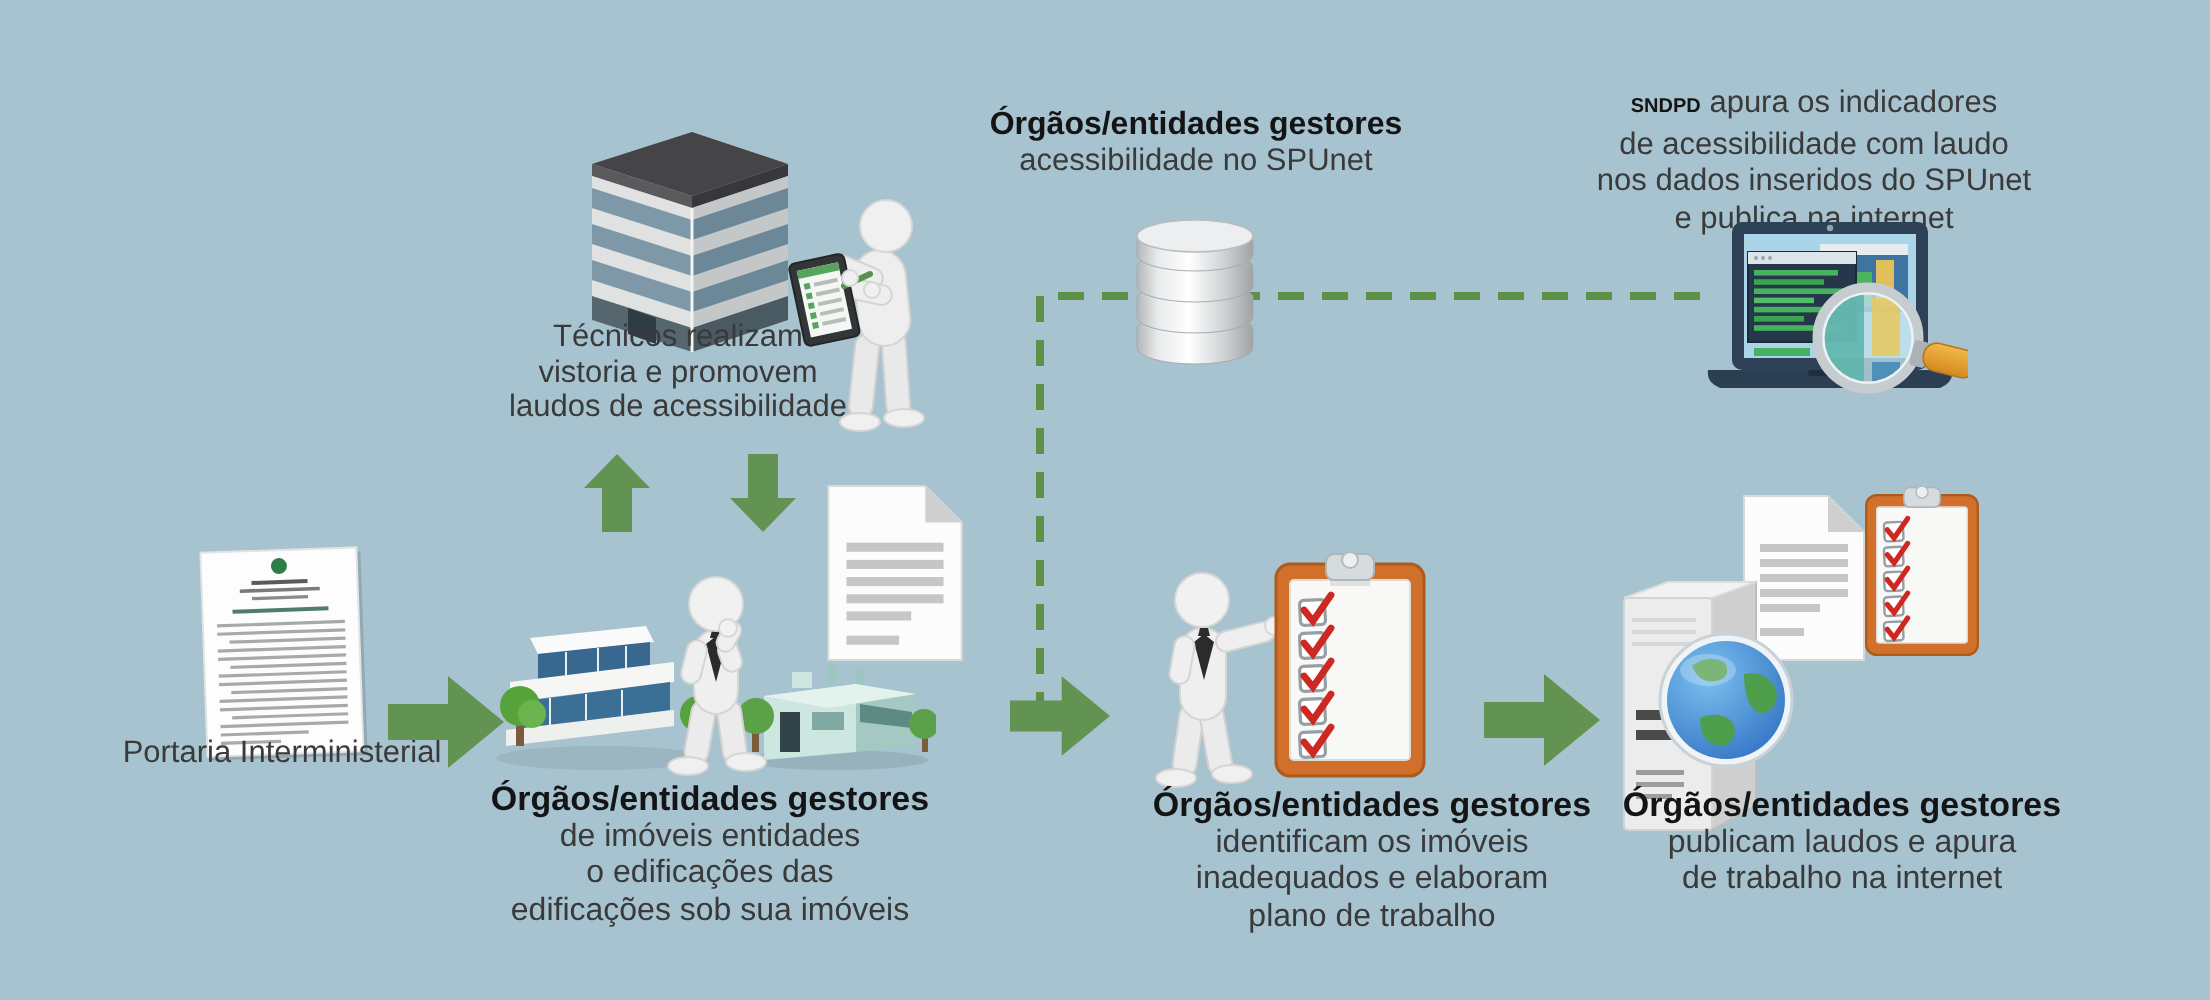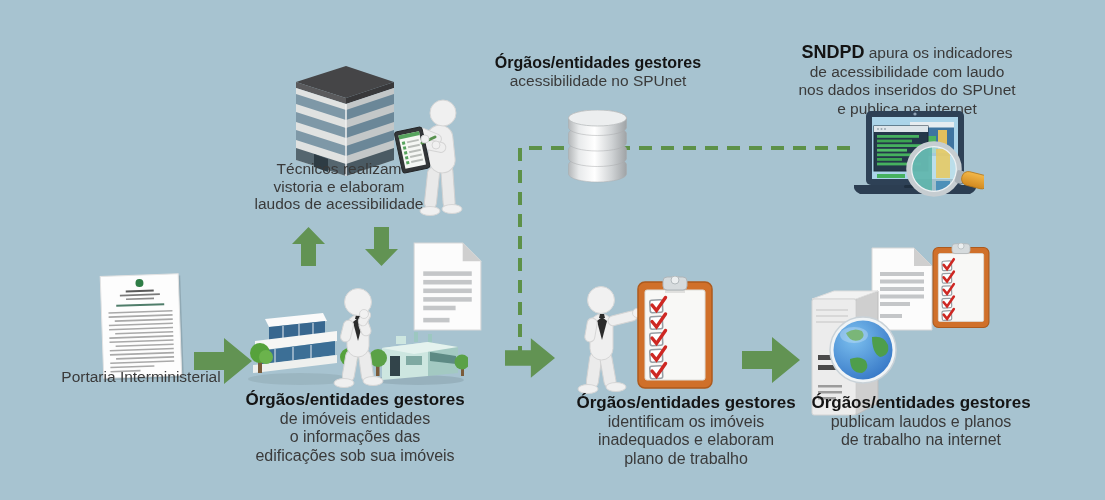--- a/index.html
+++ b/index.html
@@ -65,21 +65,21 @@
       <rect x="11.5" y="63" width="3" height="3" fill="#57a45e"></rect>
         <rect x="16.5" y="63.5" width="12" height="2" fill="#b9bdb9"></rect>
     </g>
     <line x1="30" y1="46" x2="43" y2="40" stroke="#58924f" stroke-width="3" stroke-linecap="round"></line>
     <circle cx="33" cy="42" r="4" fill="#f0f0f0" stroke="#d6d6d6"></circle>
     <circle cx="44" cy="48" r="4" fill="#f0f0f0" stroke="#d6d6d6"></circle>
   </svg>
 
   <div class="txt" style="left:230px;top:160px;width:218px">
     <div>Técnicos realizam</div>
-    <div>vistoria e elaboram</div>
+    <div>vistoria e promovem</div>
     <div>laudos de acessibilidade</div>
   </div>
 
   <svg class="abs" style="left:292px;top:227px" width="33" height="39" viewBox="0 0 33 39">
     <polygon points="16.5,0 33,17 24,17 24,39 9,39 9,17 0,17" fill="#629353"></polygon>
   </svg>
   <svg class="abs" style="left:365px;top:227px" width="33" height="39" viewBox="0 0 33 39">
     <polygon points="16.5,39 33,22 24,22 24,0 9,0 9,22 0,22" fill="#629353"></polygon>
   </svg>
 
@@ -118,21 +118,21 @@
     <rect x="7" y="16" width="49" height="48" fill="url(#dbb)"></rect>
     <ellipse cx="31.5" cy="64" rx="24.5" ry="7" fill="#2490d4"></ellipse>
     <path d="M2.5,54.5 a29,8 0 0 1 58,0 v9.5 a29,8 0 0 1 -58,0 z" fill="url(#dbs)" stroke="#a8abad" stroke-width="0.5"></path>
     <path d="M2.5,39 a29,8 0 0 1 58,0 v9.5 a29,8 0 0 1 -58,0 z" fill="url(#dbs)" stroke="#a8abad" stroke-width="0.5"></path>
     <path d="M2.5,23.5 a29,8 0 0 1 58,0 v9.5 a29,8 0 0 1 -58,0 z" fill="url(#dbs)" stroke="#a8abad" stroke-width="0.5"></path>
     <path d="M2.5,8 a29,8 0 0 1 58,0 v9.5 a29,8 0 0 1 -58,0 z" fill="url(#dbs)" stroke="#a8abad" stroke-width="0.5"></path>
     <ellipse cx="31.5" cy="8" rx="29" ry="8" fill="#eceeef" stroke="#b9bcbe" stroke-width="0.8"></ellipse>
   </svg>
 
   <div class="txt" style="left:791px;top:43px;width:232px;line-height:18.5px">
-    <div><span class="hd" style="font-size:18px">SNDPD</span><span> apura os indicadores</span></div>
+    <div><span class="hd" style="font-size:10px">SNDPD</span><span> apura os indicadores</span></div>
     <div>de acessibilidade com laudo</div>
     <div>nos dados inseridos do SPUnet</div>
     <div>e publica na internet</div>
   </div>
 
   <svg class="abs" style="left:846px;top:109px" width="138" height="97" viewBox="0 0 138 97">
     <defs>
       <linearGradient id="mh" x1="0" y1="0" x2="0" y2="1">
         <stop offset="0" stop-color="#f3b84a"></stop>
           <stop offset="1" stop-color="#d2891f"></stop>
@@ -261,21 +261,21 @@
     <rect x="22" y="32" width="10" height="22" rx="5" fill="#efefef" stroke="#d5d5d5" transform="rotate(14 27 43)"></rect>
     <rect x="40" y="32" width="10" height="16" rx="5" fill="#efefef" stroke="#d5d5d5" transform="rotate(-20 45 40)"></rect>
     <rect x="40" y="22" width="9" height="16" rx="4.5" fill="#efefef" stroke="#d5d5d5" transform="rotate(28 44 30)"></rect>
     <circle cx="38" cy="14" r="13.5" fill="#f1f1f1" stroke="#d7d7d7"></circle>
     <circle cx="44" cy="26" r="4.5" fill="#f1f1f1" stroke="#d7d7d7"></circle>
   </svg>
 
   <div class="txt lg" style="left:235px;top:391px;width:240px">
     <div class="hd">Órgãos/entidades gestores</div>
     <div>de imóveis entidades</div>
-    <div>o informações das</div>
+    <div>o edificações das</div>
     <div>edificações sob sua imóveis</div>
   </div>
 
   <svg class="abs" style="left:505px;top:336px" width="50" height="44" viewBox="0 0 58 50">
     <polygon points="0,16 30,16 30,2 58,25 30,48 30,34 0,34" fill="#629353"></polygon>
   </svg>
 
   <svg class="abs" style="left:572px;top:284px" width="85" height="110" viewBox="0 0 85 110">
     <rect x="16" y="68" width="12" height="36" rx="6" fill="#ebebeb" stroke="#d2d2d2" transform="rotate(8 22 86)"></rect>
     <rect x="30" y="68" width="12" height="36" rx="6" fill="#ebebeb" stroke="#d2d2d2" transform="rotate(-10 36 86)"></rect>
@@ -380,17 +380,17 @@
     <circle cx="35" cy="35" r="33" fill="#f0f4f6" stroke="#c9d2d8" stroke-width="1.5"></circle>
     <circle cx="35" cy="35" r="29.5" fill="url(#gl)"></circle>
     <path d="M18,18 q8,-6 16,-2 q4,6 -2,9 q-10,3 -14,-7 z" fill="#4e9e4b"></path>
     <path d="M44,22 q12,-2 16,8 q2,10 -8,12 q-8,-4 -8,-20 z" fill="#4e9e4b"></path>
     <path d="M22,44 q10,-4 16,2 q4,8 -4,12 q-12,0 -12,-14 z" fill="#4e9e4b"></path>
     <ellipse cx="26" cy="20" rx="14" ry="8" fill="#ffffff" opacity="0.25"></ellipse>
   </svg>
 
   <div class="txt lg" style="left:803px;top:394px;width:236px">
     <div class="hd">Órgãos/entidades gestores</div>
-    <div>publicam laudos e planos</div>
+    <div>publicam laudos e apura</div>
     <div>de trabalho na internet</div>
   </div>
 
 </div>
 
 </body></html>

